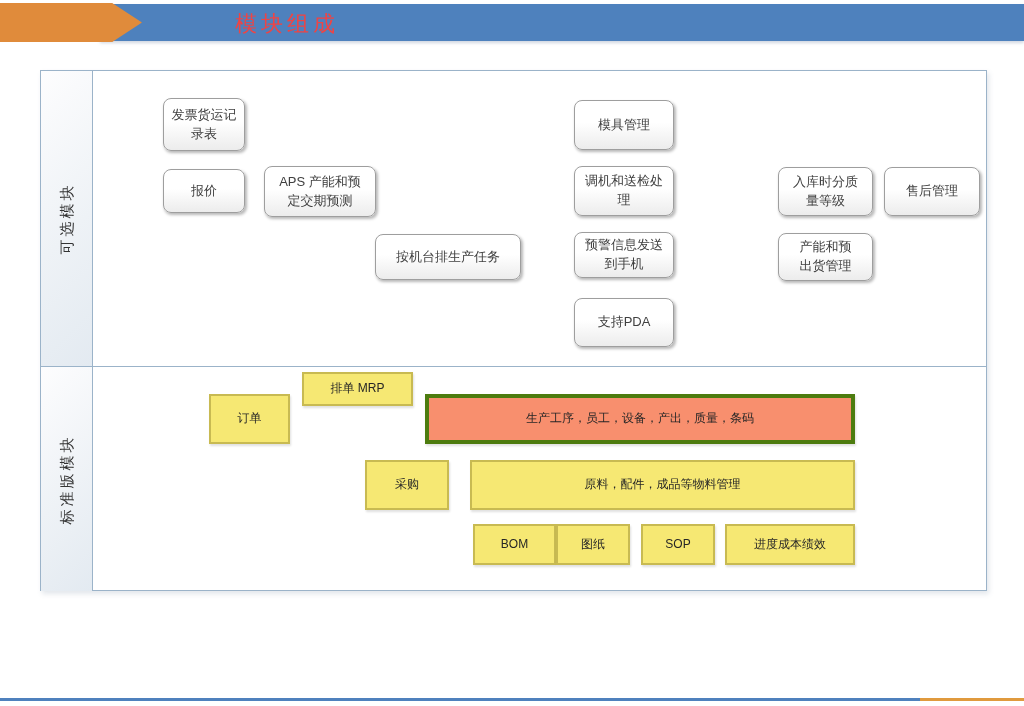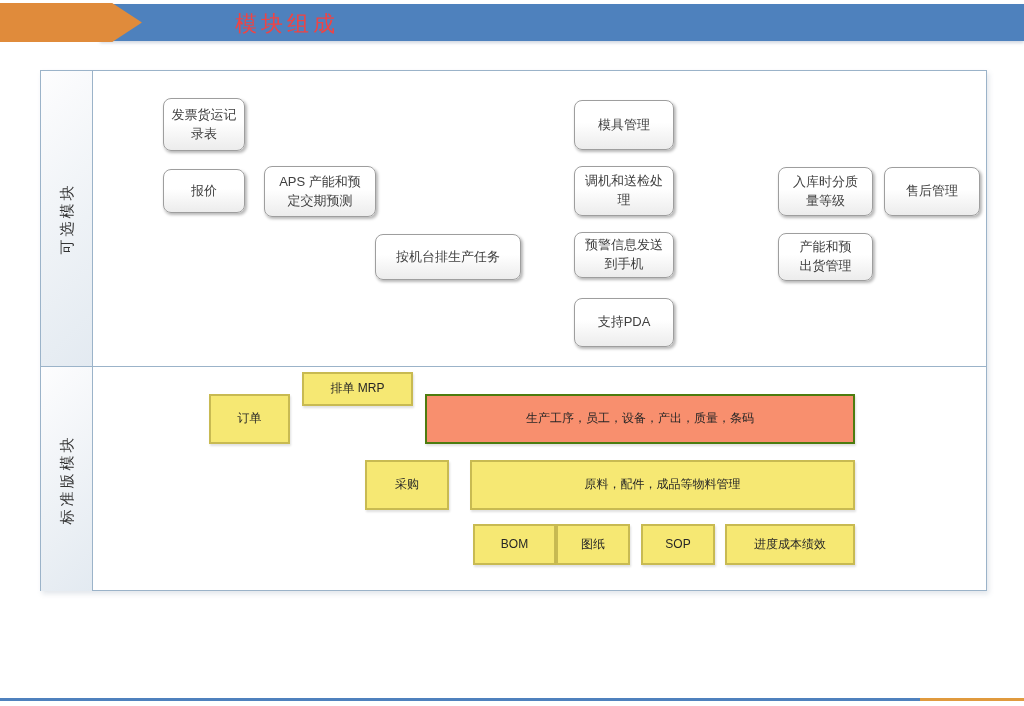--- a/index.html
+++ b/index.html
@@ -64,21 +64,21 @@
 
   
   .ybox, .obox {
     position:absolute;
     display:flex; align-items:center; justify-content:center;
     text-align:center; font-size:12px; color:#262626;
     padding:2px 6px; line-height:1.3;
     box-shadow:1px 1.5px 2px rgba(0,0,0,0.12);
   }
   .ybox { background:#F6E873; border:2px solid #C8BA52; }
-  .obox { background:#F88F6E; border:2px solid #4d7c0f; }
+  .obox { background:#F88F6E; border:4px solid #4d7c0f; }
 
   
   .b-invoice   { left:163px; top:98px;  width:82px;  height:53px; }
   .b-quote     { left:163px; top:169px; width:82px;  height:44px; }
   .b-aps       { left:264px; top:166px; width:112px; height:51px; }
   .b-machine   { left:375px; top:234px; width:146px; height:46px; }
   .b-mold      { left:574px; top:100px; width:100px; height:50px; }
   .b-tuning    { left:574px; top:166px; width:100px; height:50px; }
   .b-alert     { left:574px; top:232px; width:100px; height:46px; }
   .b-pda       { left:574px; top:298px; width:100px; height:49px; }

